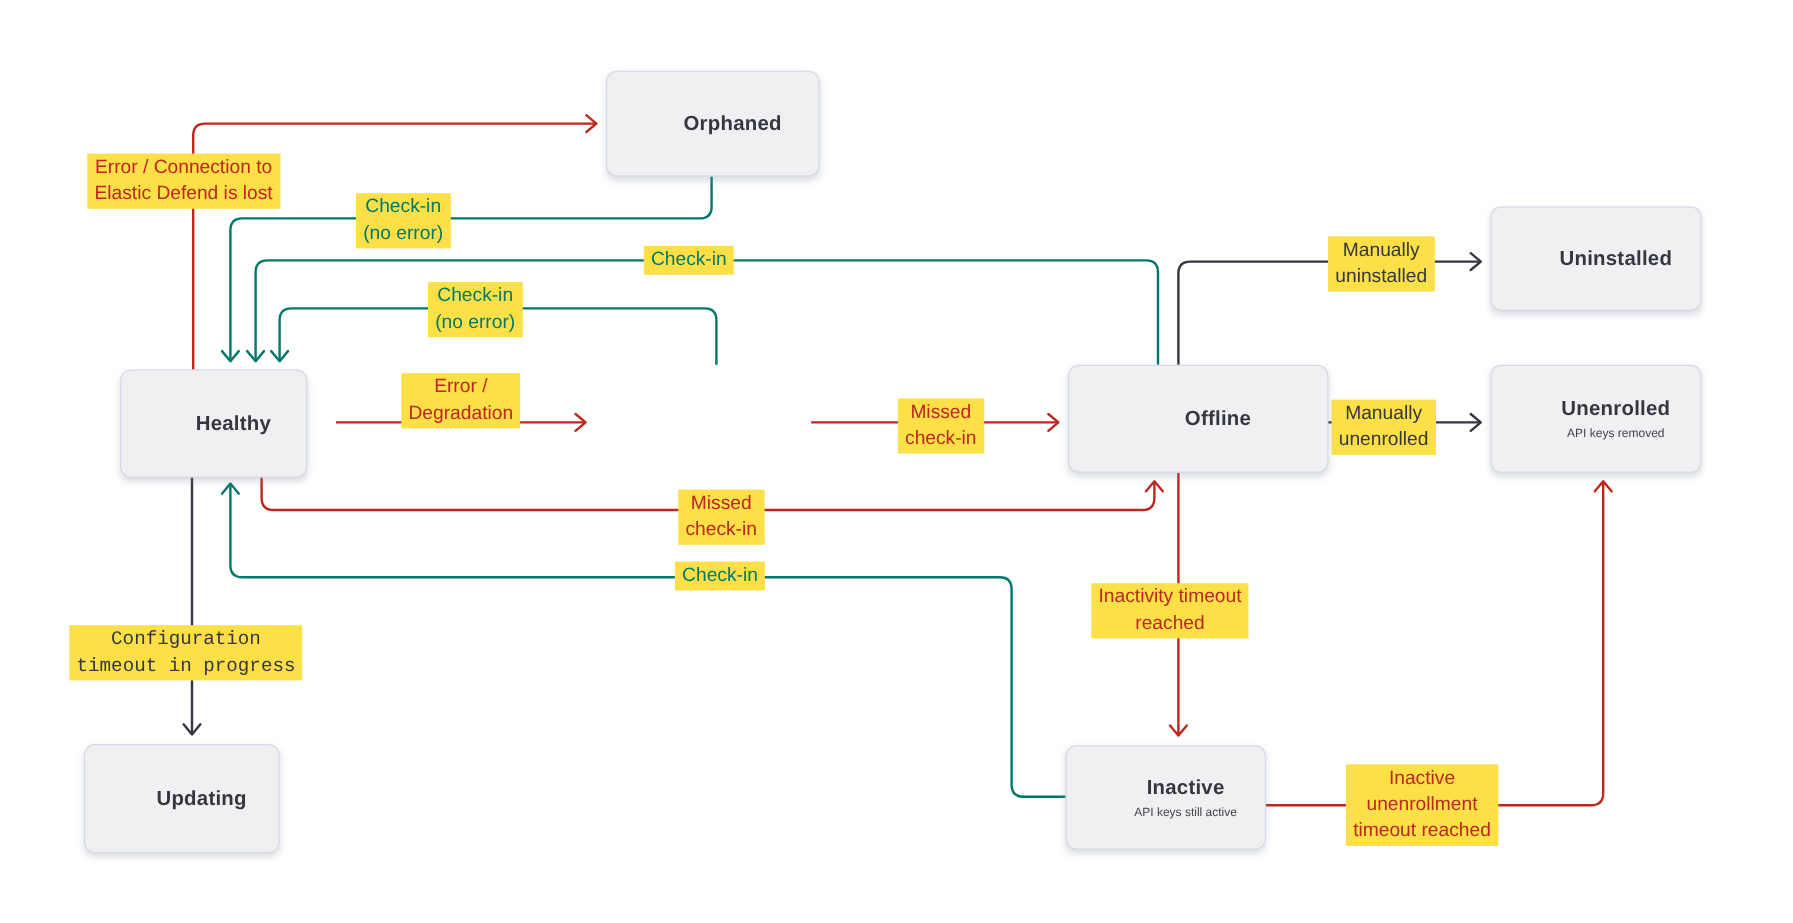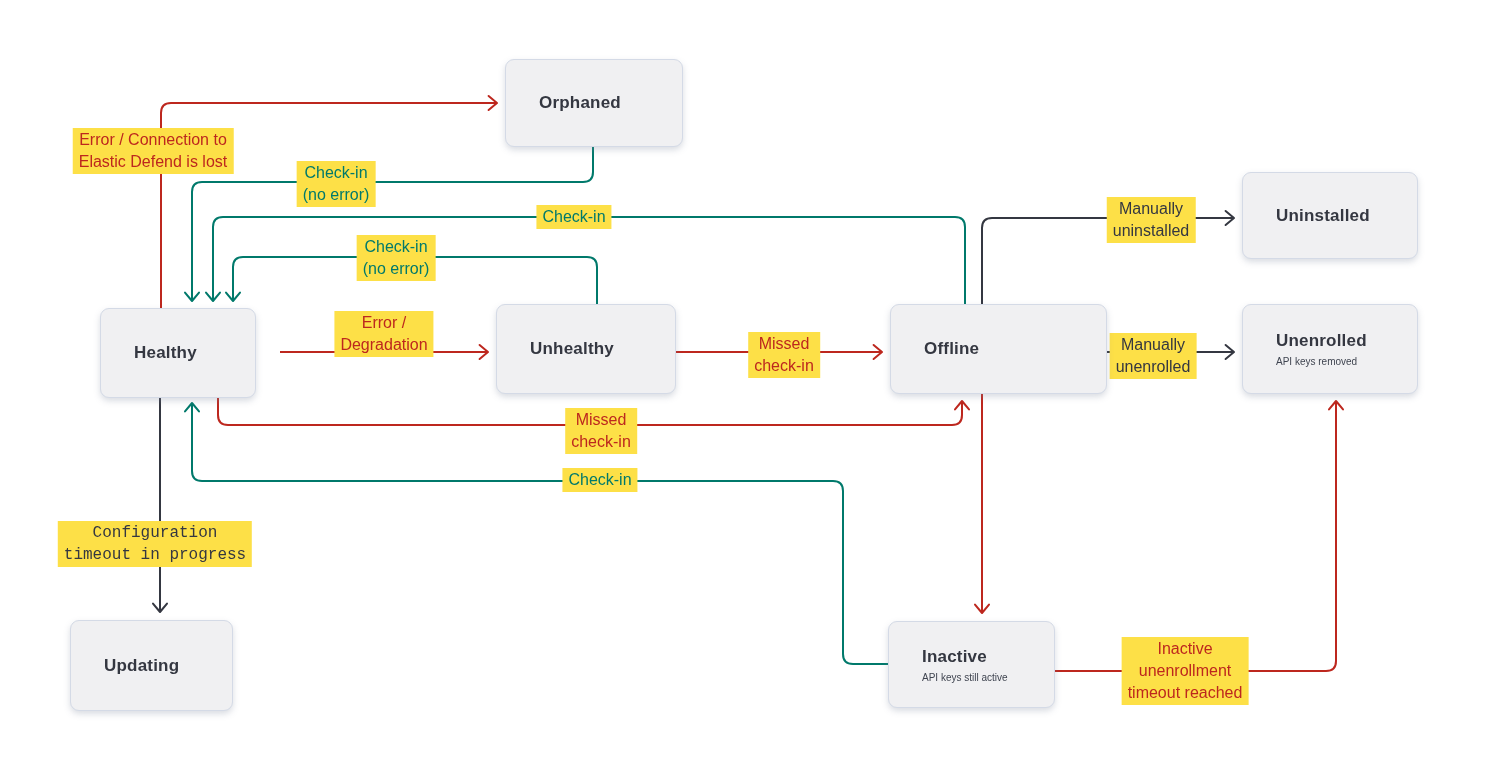--- a/index.html
+++ b/index.html
@@ -27,21 +27,21 @@
   .c-success{color:#00796b;}
   .c-neutral{color:#343741;}
   .node{
     position:absolute;
     box-sizing:border-box;
     background:#f0f0f2;
     border:1.5px solid #d4dae6;
     border-radius:9px;
     box-shadow:0 3px 6px rgba(130,140,160,0.30);
     display:flex;flex-direction:column;
-    justify-content:center;
+    align-items:center;justify-content:center;
     gap:5px;
     z-index:3;
     padding-left:33px;
   }
   .node .title{font-weight:bold;font-size:17px;color:#343741;letter-spacing:.2px;}
   .node .sub{font-size:10px;color:#3f4450;}
 </style>
 </head>
 <body>
 
@@ -122,34 +122,35 @@
     <span>Missed</span>
     <span>check-in</span>
   </div>
   <div class="edge-label c-success" style="left:600px;top:480px;">
     <span>Check-in</span>
   </div>
   <div class="edge-label c-neutral" style="left:155px;top:544px;font-family:Liberation Mono, monospace;">
     <span>Configuration</span>
     <span>timeout in progress</span>
   </div>
+  <div class="edge-label c-danger" style="left:975px;top:509px;">
+    <span>Inactivity timeout</span>
+    <span>reached</span>
+  </div>
   <div class="edge-label c-danger" style="left:1185px;top:671px;">
     <span>Inactive</span>
     <span>unenrollment</span>
     <span>timeout reached</span>
   </div>
 
   <div class="node" style="left:505px;top:59px;width:178px;height:88px;">
     <div class="title">Orphaned</div>
   </div>
   <div class="node" style="left:100px;top:308px;width:156px;height:90px;">
     <div class="title">Healthy</div>
-  </div>
-  <div class="node" style="left:496px;top:304px;width:180px;height:90px;">
-    <div class="title">Unhealthy</div>
   </div>
   <div class="node" style="left:890px;top:304px;width:217px;height:90px;">
     <div class="title">Offline</div>
   </div>
   <div class="node" style="left:1242px;top:172px;width:176px;height:87px;">
     <div class="title">Uninstalled</div>
   </div>
   <div class="node" style="left:1242px;top:304px;width:176px;height:90px;">
     <div class="title">Unenrolled</div>
     <div class="sub">API keys removed</div>

